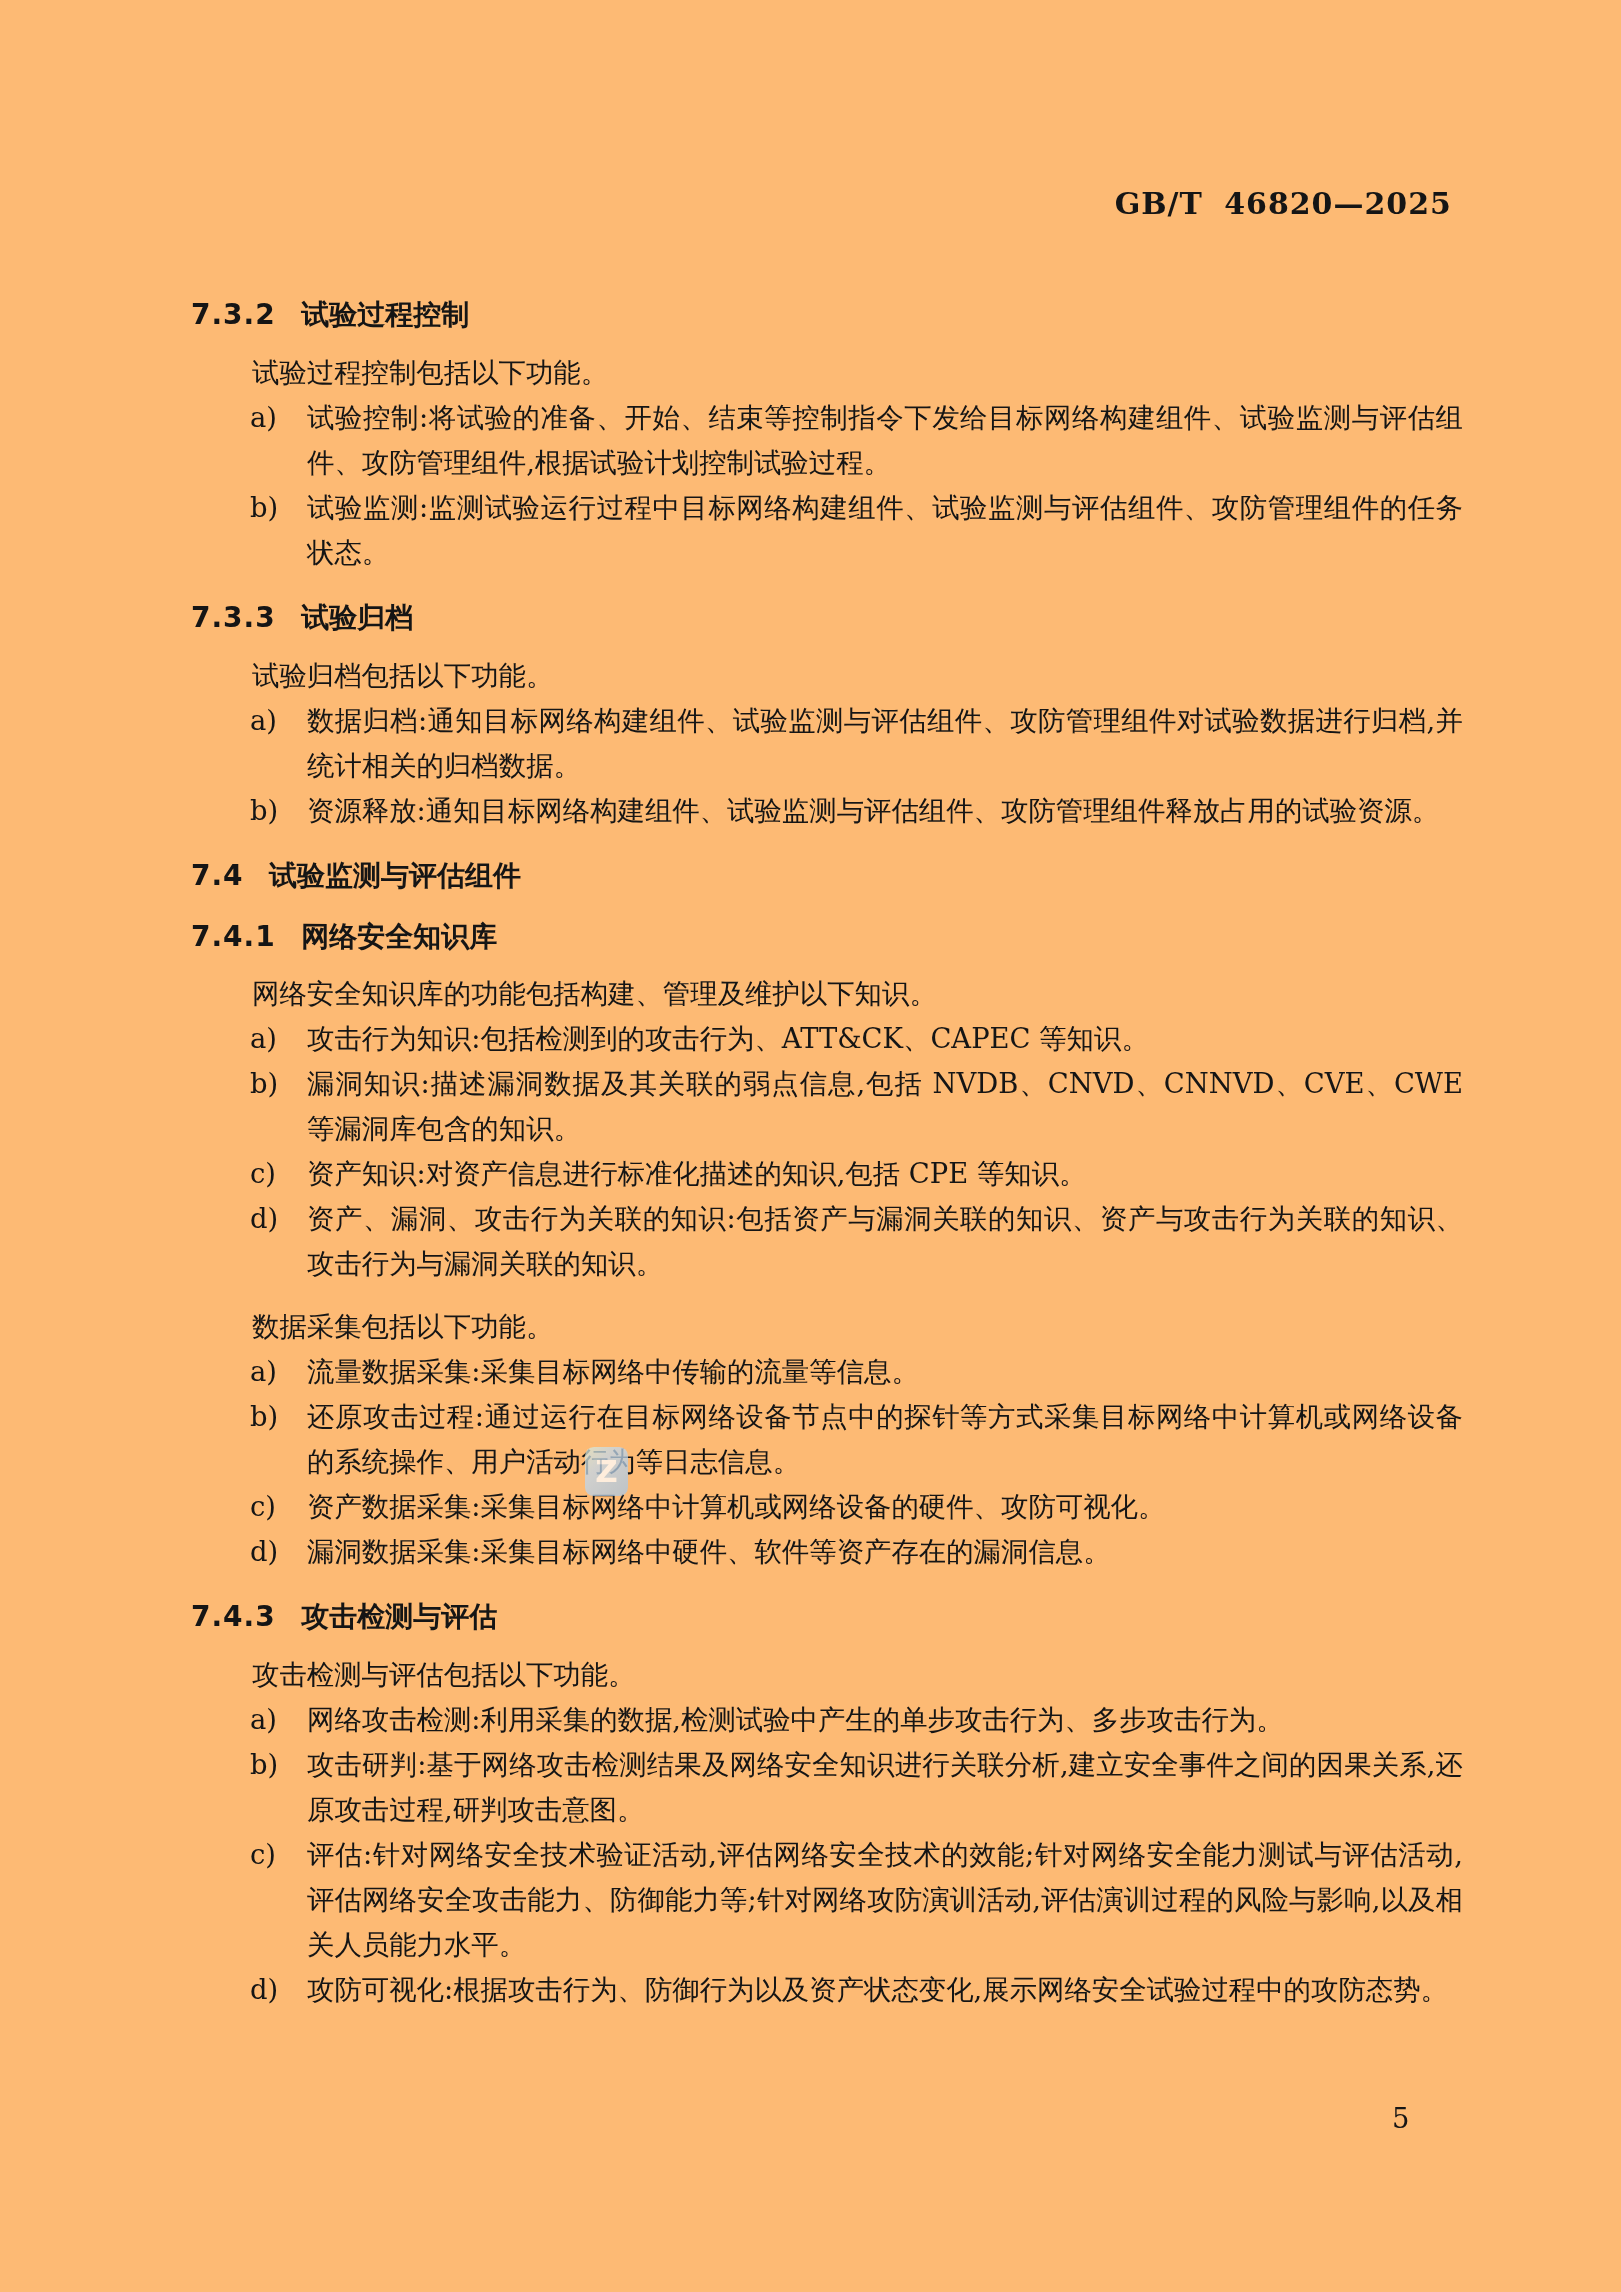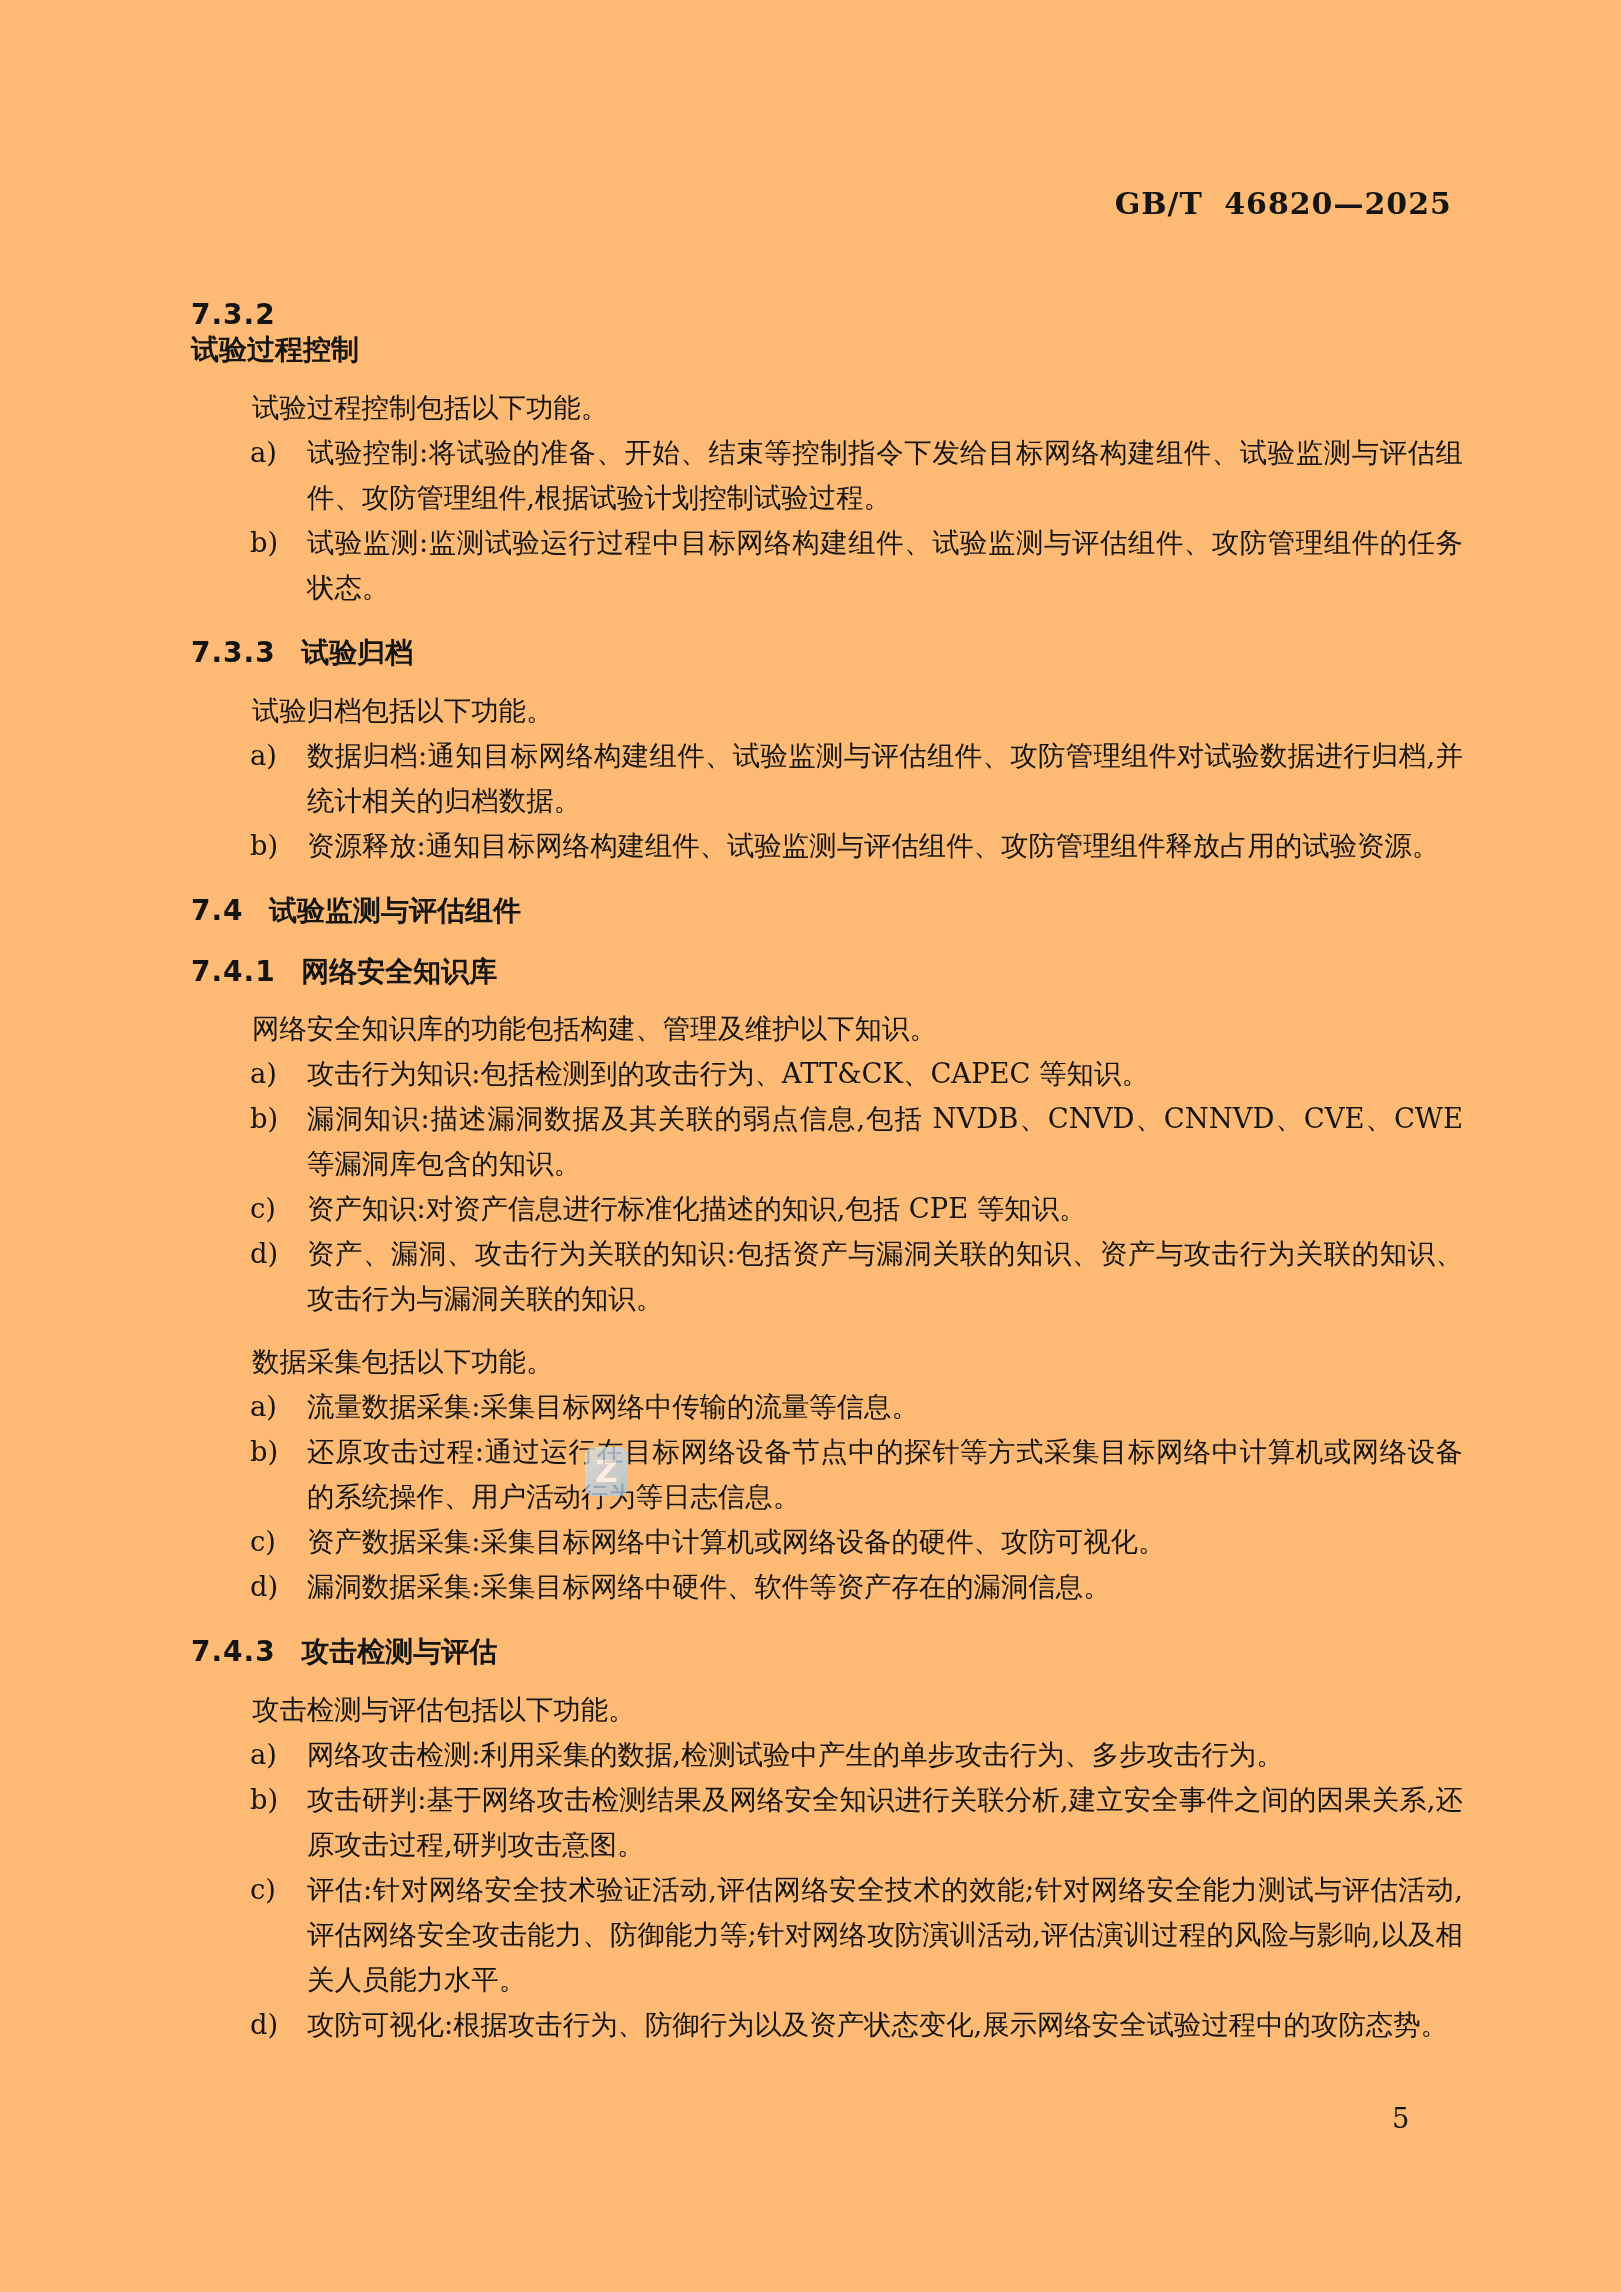--- a/index.html
+++ b/index.html
@@ -29,21 +29,21 @@
   section { display:block; }
   .sec-h {
     display:flex;
     align-items:baseline;
     font-family:"DejaVu Sans", sans-serif;
     font-size:28px;
     font-weight:bold;
     line-height:35px;
     margin:25.5px 0 0 0;
   }
-  .content section:first-child .sec-h { margin-top:0;flex-direction:column; }
+  .content section:first-child .sec-h { margin-top:0; }
   .sec-num { margin-right:25.5px; letter-spacing:1px; }
   .intro {
     font-size:27.4px;
     line-height:45px;
     margin:17.6px 0 0 0;
     text-indent:61px;
   }
   .item {
     position:relative;
     font-size:27.4px;

